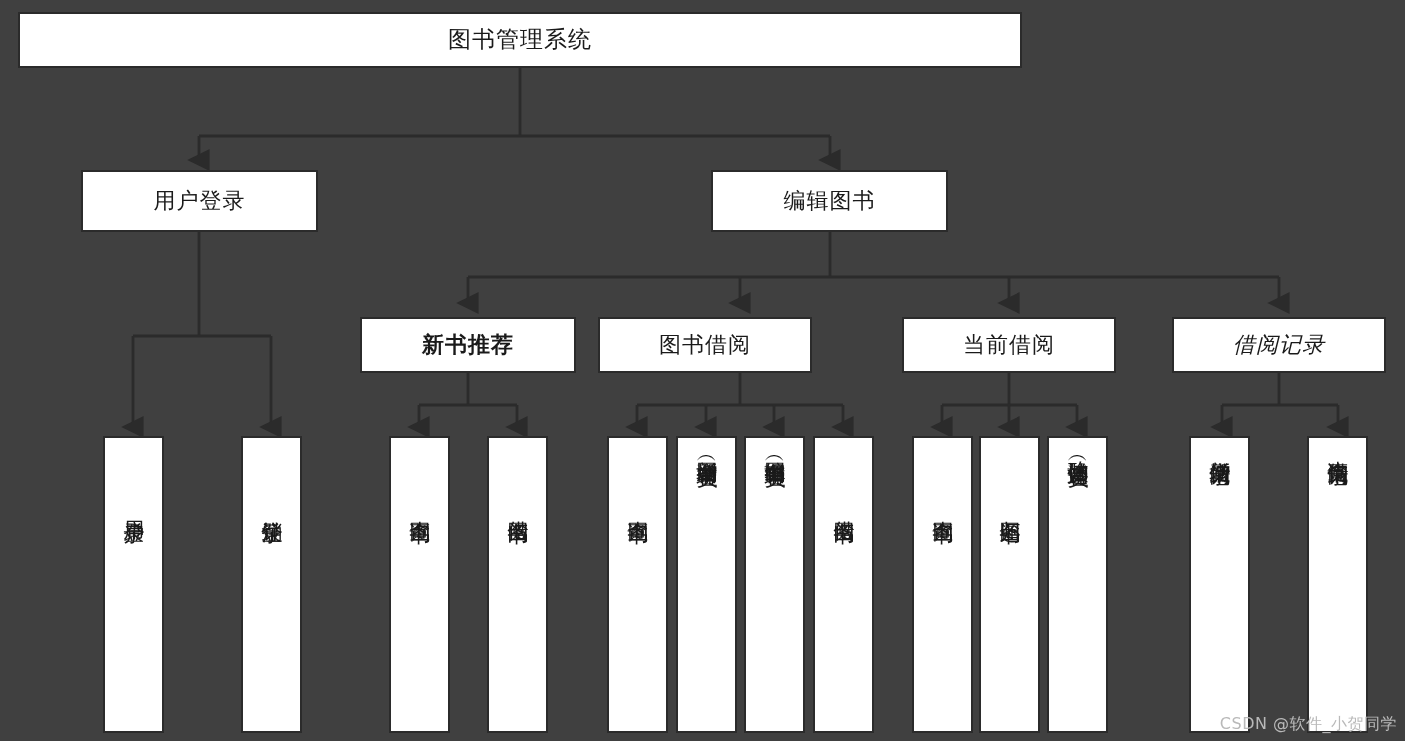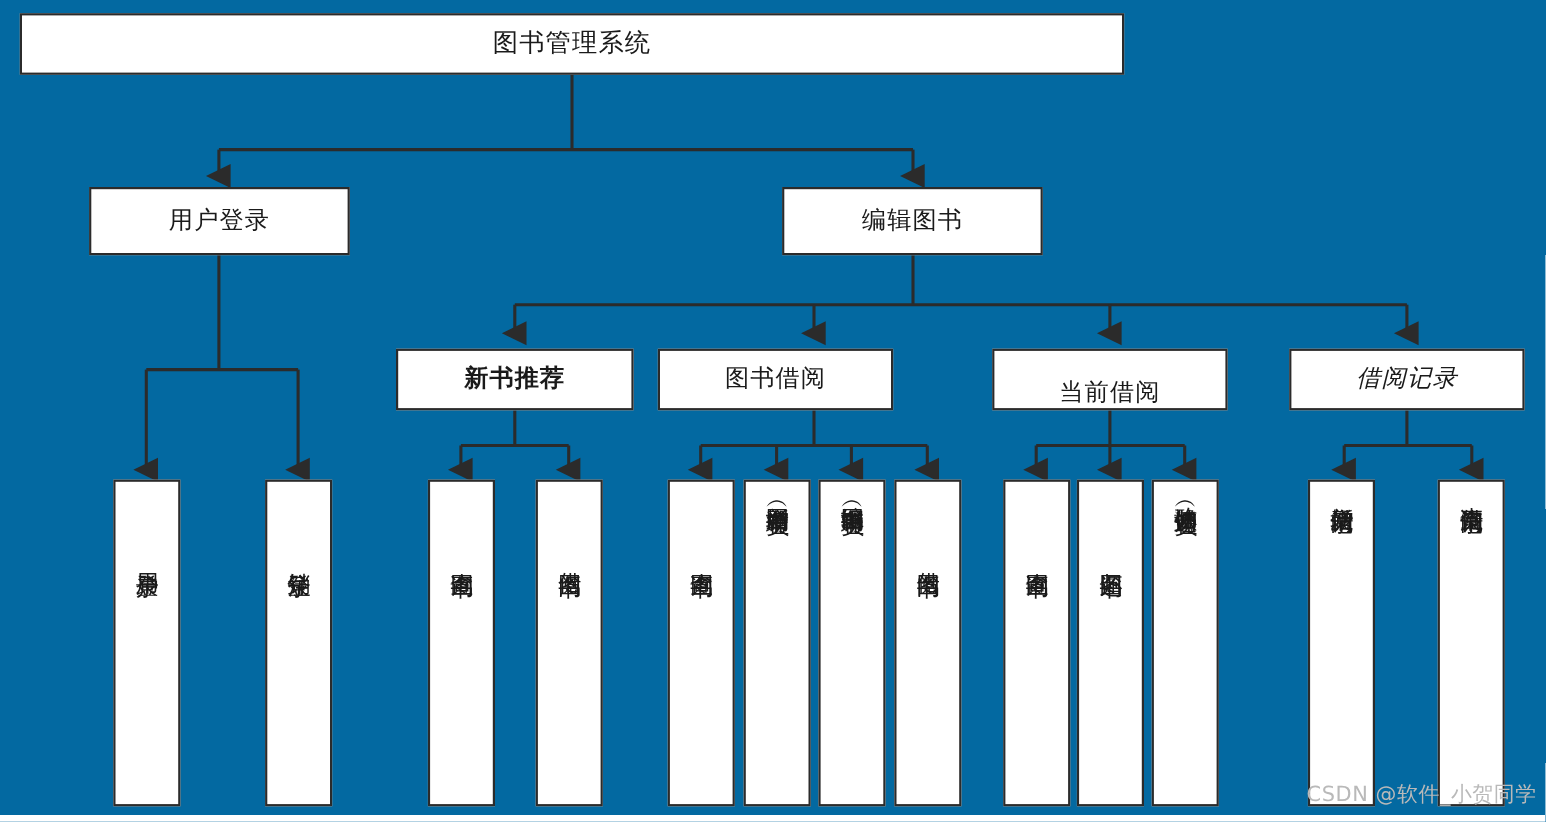--- a/index.html
+++ b/index.html
@@ -7,21 +7,21 @@
     padding: 0;
     background: #ffffff;
   }
   body {
     font-family: "DejaVu Sans", "Liberation Sans", sans-serif;
   }
   #canvas {
     position: relative;
     width: 1405px;
     height: 741px;
-    background: #0369a1;
+    background: #404040;
     overflow: hidden;
   }
   #edges {
     position: absolute;
     left: 0;
     top: 0;
     width: 1405px;
     height: 747px;
     pointer-events: none;
   }
@@ -57,21 +57,21 @@
   .node-v.mid .label {
     margin-top: 60px;
   }
   .node-root .label {
     font-size: 23px;
   }
   .watermark {
     position: absolute;
     right: 8px;
     bottom: 6px;
-    font-size: 19px;
+    font-size: 16px;
     color: #b9b9b9;
     letter-spacing: 0.5px;
     white-space: nowrap;
   }
 </style>
 </head>
 <body>
 
 <div id="canvas">
 
@@ -138,21 +138,21 @@
   </div>
 
   <div class="node node-h" style="left:360px; top:317px; width:216px; height:56px;font-weight:bold;">
     <span class="label">新书推荐</span>
   </div>
 
   <div class="node node-h" style="left:598px; top:317px; width:214px; height:56px;">
     <span class="label">图书借阅</span>
   </div>
 
-  <div class="node node-h" style="left:902px; top:317px; width:214px; height:56px;align-items:flex-end;">
+  <div class="node node-h" style="left:902px; top:317px; width:214px; height:56px;">
     <span class="label">当前借阅</span>
   </div>
 
   <div class="node node-h" style="left:1172px; top:317px; width:214px; height:56px;font-style:italic;">
     <span class="label">借阅记录</span>
   </div>
 
   <div class="node node-v mid" style="left:103px; top:436px; width:61px; height:297px;">
     <span class="label">用户登录</span>
   </div>

